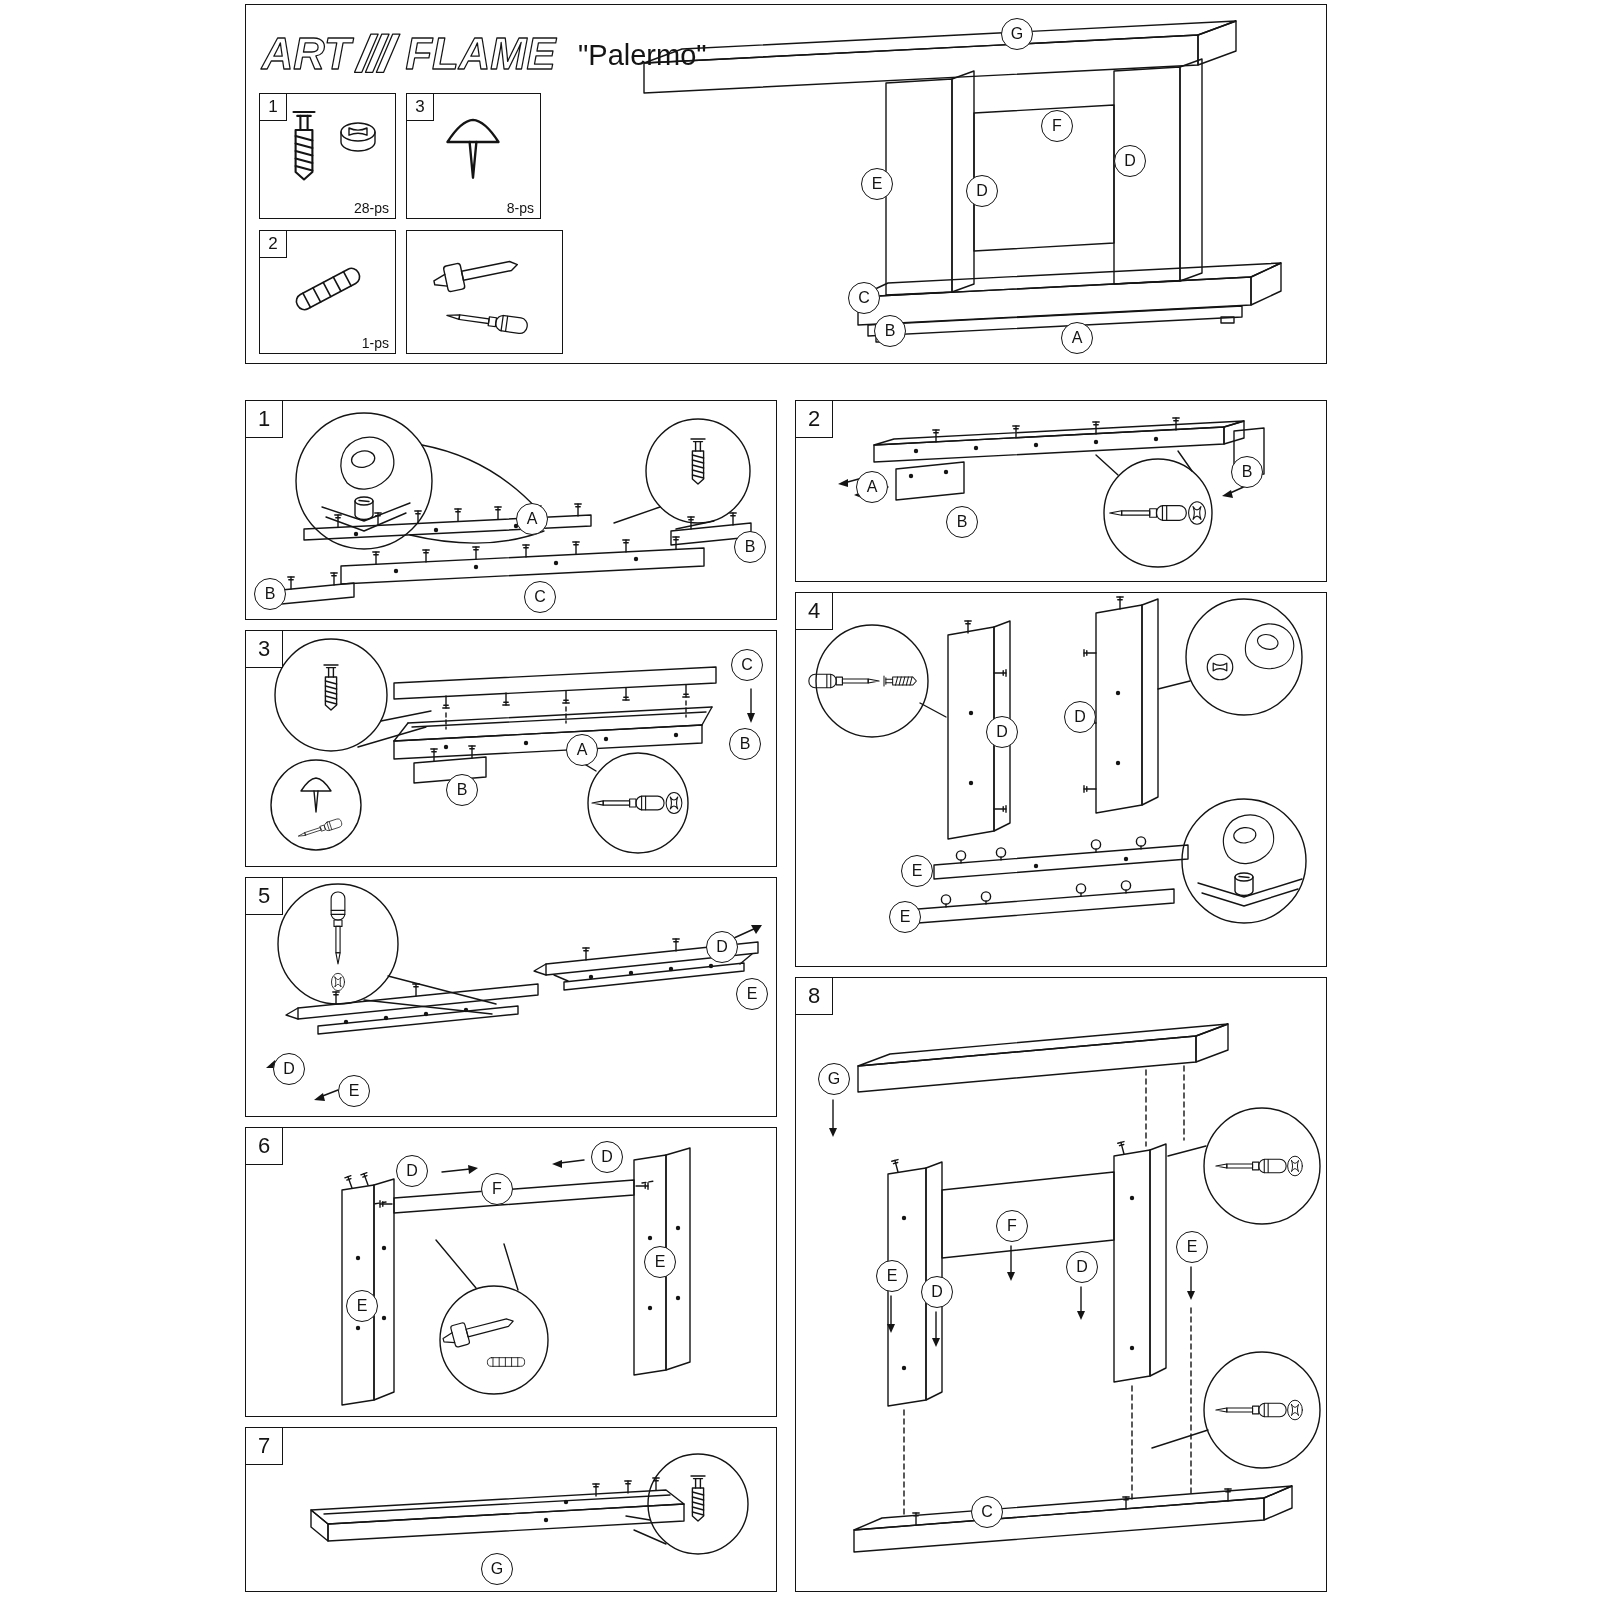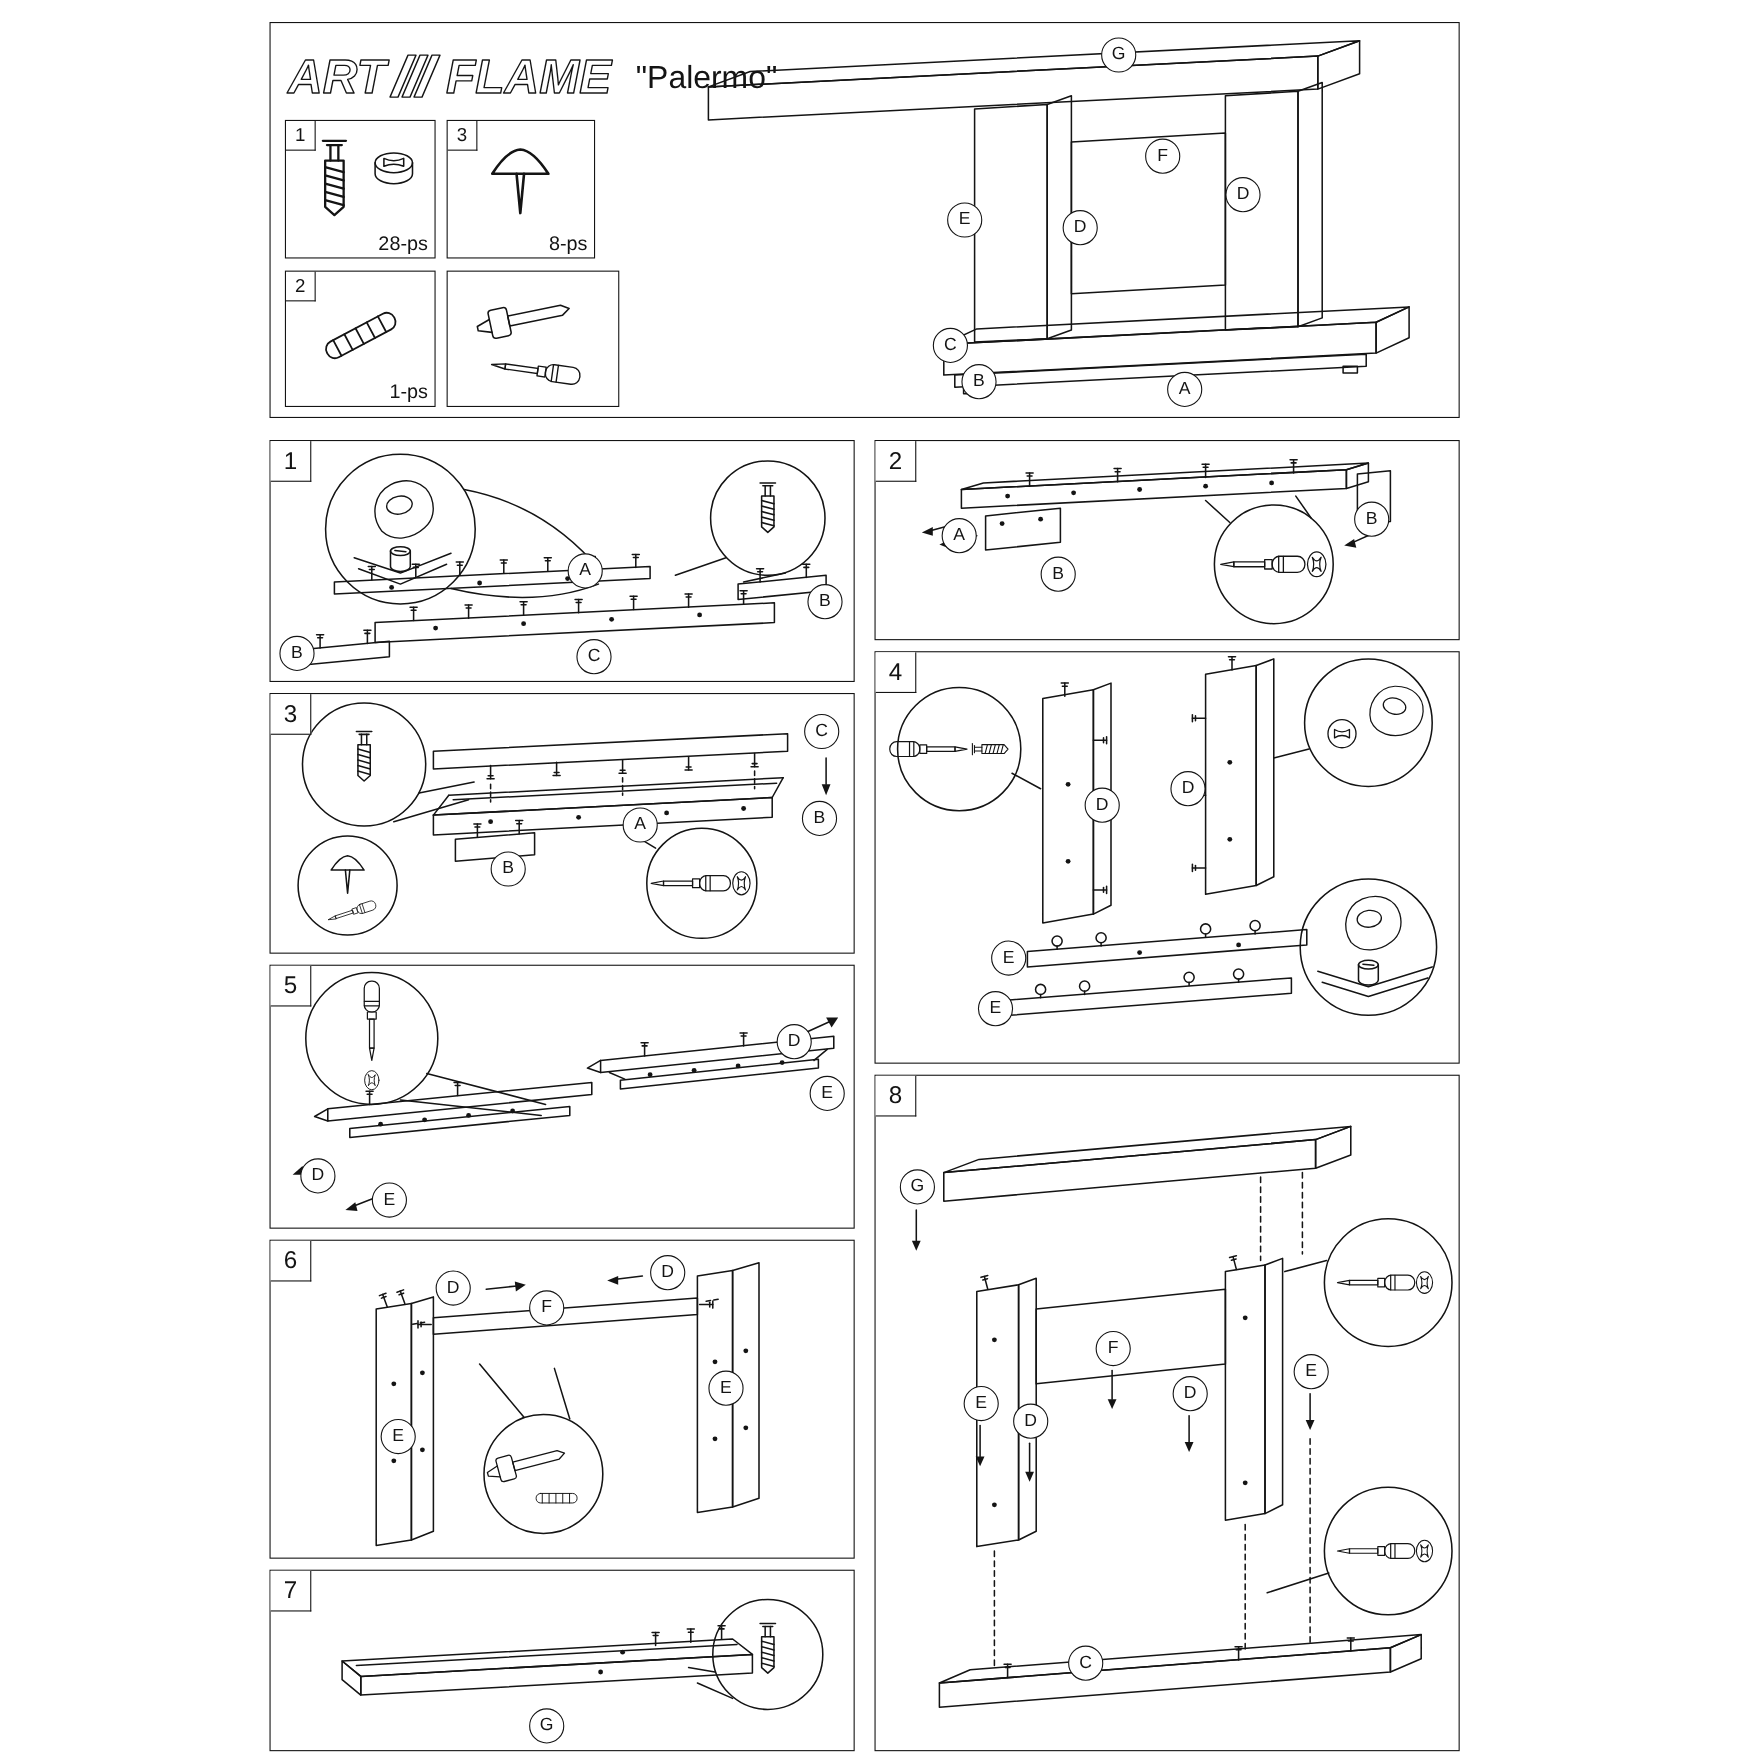--- a/index.html
+++ b/index.html
@@ -9,21 +9,21 @@
   .ink{stroke:#141414;fill:none;stroke-width:1.4px;stroke-linecap:round;stroke-linejoin:round;}
   .art{position:absolute;left:0;top:0;width:100%;height:100%;}
   .lbl{position:absolute;width:30px;height:30px;border:1.6px solid #141414;border-radius:50%;
        background:#fff;display:flex;align-items:center;justify-content:center;font-size:16px;z-index:3;}
   .stepnum{position:absolute;top:0;left:0;width:36px;height:36px;border-right:1.6px solid #141414;
        border-bottom:1.6px solid #141414;background:#fff;display:flex;align-items:center;
        justify-content:center;font-size:22px;z-index:2;}
   .hwbox{position:absolute;border:1.5px solid #141414;background:#fff;}
   .hwnum{position:absolute;top:0;left:0;width:26px;height:26px;border-right:1.5px solid #141414;
        border-bottom:1.5px solid #141414;display:flex;align-items:center;justify-content:center;font-size:17px;}
-  .hwcount{position:absolute;right:6px;bottom:2px;font-size:18px;}
+  .hwcount{position:absolute;right:6px;bottom:2px;font-size:14px;}
   .product{position:absolute;left:332px;top:34px;font-size:29px;}
   .logo{position:absolute;left:14px;top:20px;width:300px;height:60px;}
 </style>
 </head>
 <body>
 
 <svg width="0" height="0" style="position:absolute" aria-hidden="true">
  <defs>
   <g id="i-cambolt">
     <line x1="-7" y1="0" x2="7" y2="0"></line>
@@ -84,21 +84,21 @@
     <line x1="-3.2" y1="-12" x2="3.2" y2="-12"></line>
     <line x1="-2.2" y1="-9.2" x2="2.2" y2="-9.2"></line>
   </g>
   <g id="i-camstand">
     <line x1="0" y1="0" x2="0" y2="-3"></line>
     <circle cy="-7.5" r="4.6"></circle>
   </g>
  </defs>
 </svg>
 
-<div class="panel" style="left:245px;top:20px;width:1080px;height:358px">
+<div class="panel" style="left:245px;top:4px;width:1080px;height:358px">
   <svg class="logo ink" viewBox="0 0 330 62">
     <g font-size="48" font-style="italic" font-weight="bold">
       <text x="2" y="46" fill="#fff" stroke="#141414" stroke-width="1.4">ART</text>
       <text x="160" y="46" fill="#fff" stroke="#141414" stroke-width="1.4">FLAME</text>
     </g>
     <g fill="#fff">
       <path d="M104,50 L122,8 L130,8 L112,50 Z"></path>
       <path d="M116,50 L134,8 L142,8 L124,50 Z"></path>
       <path d="M128,50 L146,8 L154,8 L136,50 Z"></path>
     </g>

